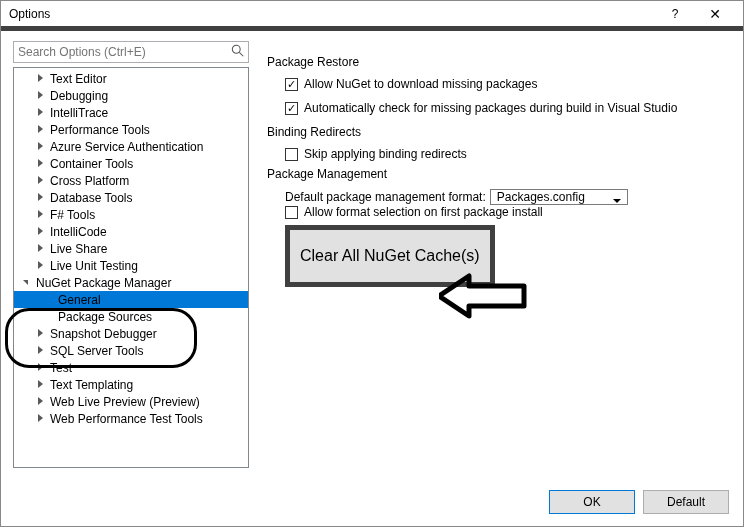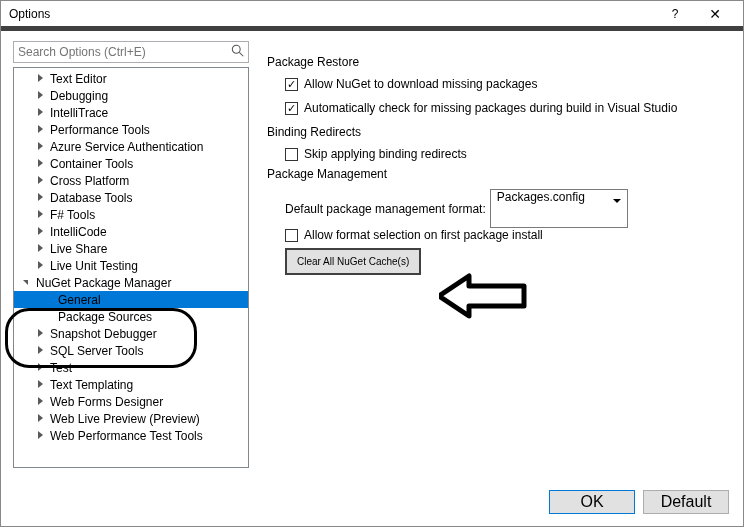--- a/index.html
+++ b/index.html
@@ -22,26 +22,26 @@
 .tri { width: 12px; height: 12px; display: inline-block; margin-right: 2px; position: relative; }
 .tri::before { content: ""; position: absolute; left: 2px; top: 1px; width: 0; height: 0; border-top: 4px solid transparent; border-bottom: 4px solid transparent; border-left: 5px solid #595959; }
 .tri.open::before { border: none; width: 0; height: 0; border-left: 5px solid transparent; border-top: 5px solid #595959; left: 1px; top: 3px; }
 .right { flex: 1; padding-top: 14px; position: relative; }
 .section-title { font-weight: normal; margin-bottom: 8px; font-size: 12px; }
 .row { display: flex; align-items: center; margin-bottom: 10px; padding-left: 18px; }
 .row.tight { margin-bottom: 6px; }
 .checkbox { width: 13px; height: 13px; border: 1px solid #333; margin-right: 6px; display: inline-flex; align-items: center; justify-content: center; background: #fff; }
 .checkbox.checked::after { content: "✓"; font-size: 11px; line-height: 1; color: #000; }
 .label { font-size: 12px; }
-.clear-btn { border: 2px solid #404040; background: #e1e1e1; padding: 6px 10px; font-size: 10px; cursor: default; }
+.clear-btn { border: 5px solid #404040; background: #e1e1e1; padding: 17px 10px; font-size: 16px; cursor: default; }
 .pkg-row { display: flex; align-items: center; gap: 4px; padding-left: 18px; margin-bottom: 0; }
-.select { border: 1px solid #7a7a7a; height: 39px; width: 138px; padding: 0 18px 0 6px; background: #fff; position: relative; font-size: 12px; display: flex; align-items: flex-start; }
+.select { border: 1px solid #7a7a7a; height: 16px; width: 138px; padding: 0 18px 0 6px; background: #fff; position: relative; font-size: 12px; display: flex; align-items: center; }
 .select::after { content: ""; position: absolute; right: 6px; top: 9px; width: 0; height: 0; border-left: 4px solid transparent; border-right: 4px solid transparent; border-top: 4px solid #000; }
 .footer { height: 48px; display: flex; align-items: center; justify-content: flex-end; gap: 8px; padding: 0 14px; }
-.footer-btn { width: 86px; height: 24px; border: 1px solid #adadad; background: #e1e1e1; font-size: 16px; }
+.footer-btn { width: 86px; height: 24px; border: 1px solid #adadad; background: #e1e1e1; font-size: 12px; }
 .footer-btn.default { border: 1px solid #0078d7; }
 .arrow-annot { position: absolute; left: 438px; top: 270px; pointer-events: none; }
 .highlight { position: absolute; left: 4px; top: 307px; width: 192px; height: 60px; border: 3px solid #000; border-radius: 24px; pointer-events: none; z-index: 5; }
 </style>
 </head>
 <body>
 
 <div class="window">
   <div class="titlebar">
     <span class="title">Options</span>
@@ -128,24 +128,20 @@
         <div class="tree-item child">
             <span class="tri"></span>
             <span>Test</span>
           </div>
         <div class="tree-item child">
             <span class="tri"></span>
             <span>Text Templating</span>
           </div>
         <div class="tree-item child">
             <span class="tri"></span>
-            <span>Web Forms Designer</span>
-          </div>
-        <div class="tree-item child">
-            <span class="tri"></span>
             <span>Web Live Preview (Preview)</span>
           </div>
         <div class="tree-item child">
             <span class="tri"></span>
             <span>Web Performance Test Tools</span>
           </div>
       </div>
     </div>
 
     <div class="right">

